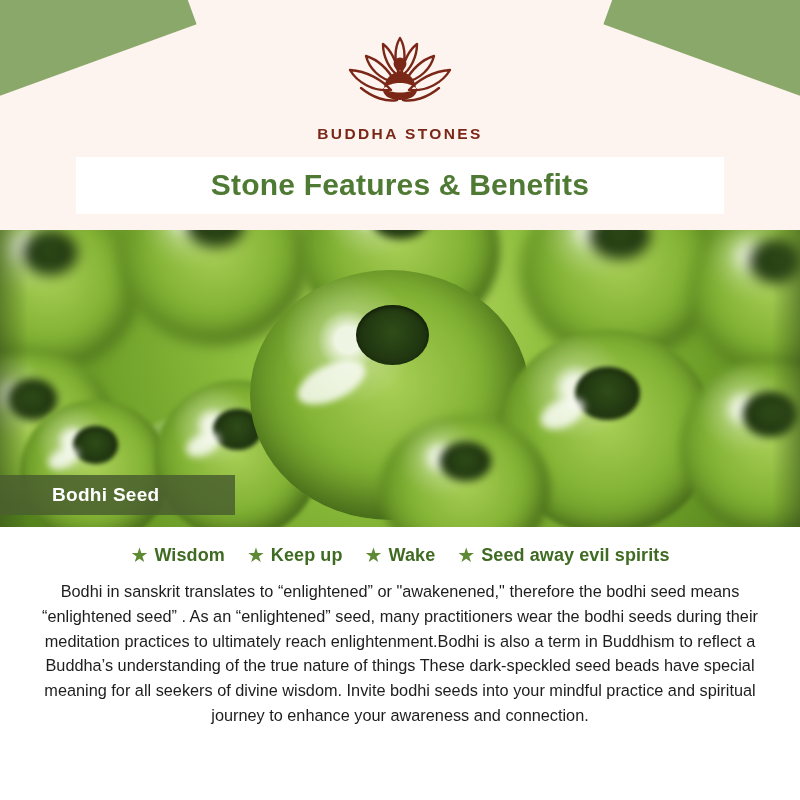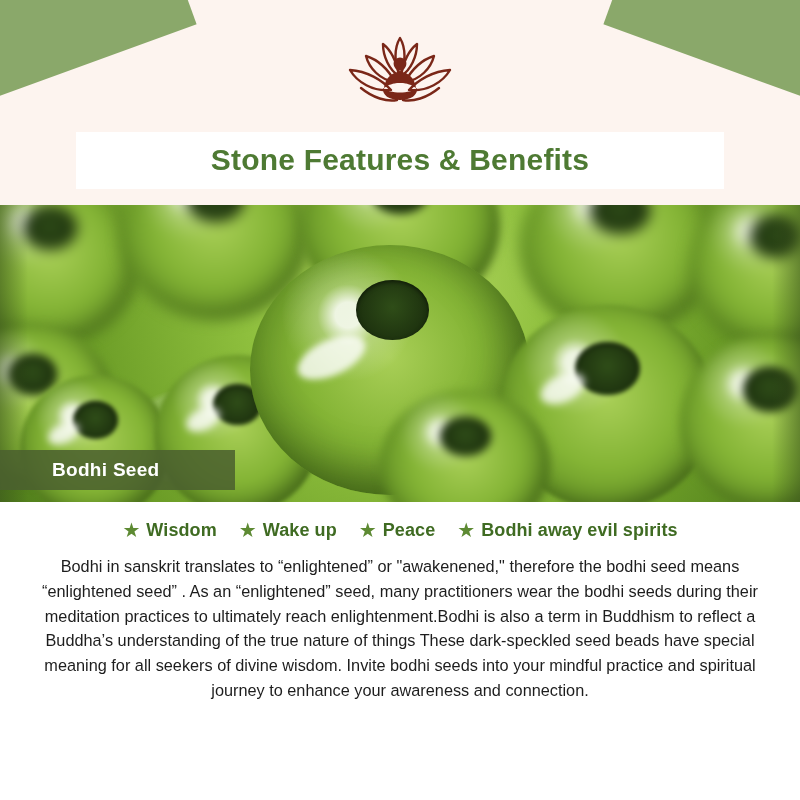--- a/index.html
+++ b/index.html
@@ -221,20 +221,21 @@
           <path d="M114 66 C102 76, 88 80, 78 78"></path>
         </g>
         <g fill="#7a2718">
 
           <circle cx="75" cy="42" r="6.4"></circle>
           <path d="M75 50 C66 50, 60 57, 59 66 C63 63, 68 61, 75 61 C82 61, 87 63, 91 66 C90 57, 84 50, 75 50 Z"></path>
           <path d="M58 66 C64 72, 86 72, 92 66 C93 73, 86 78, 75 78 C64 78, 57 73, 58 66 Z"></path>
         </g>
       </svg>
     </span>
+    <div class="brand-name">BUDDHA STONES</div>
   </div>
 
   <div class="title-band">
     <h1>Stone Features &amp; Benefits</h1>
   </div>
 
   <div class="hero">
     <div class="hero-bg"></div>
 
     <div class="bead blur-l" style="left:-40px; top:-30px; width:180px; height:170px;">
@@ -291,29 +292,29 @@
 
   <div class="content">
 
     <div class="benefits">
       <div class="benefit">
         <span class="star">★</span>
         <span class="label">Wisdom</span>
       </div>
       <div class="benefit">
         <span class="star">★</span>
-        <span class="label">Wake up</span>
+        <span class="label">Keep up</span>
       </div>
       <div class="benefit">
         <span class="star">★</span>
-        <span class="label">Peace</span>
+        <span class="label">Wake</span>
       </div>
       <div class="benefit">
         <span class="star">★</span>
-        <span class="label">Bodhi away evil spirits</span>
+        <span class="label">Seed away evil spirits</span>
       </div>
     </div>
 
     <p class="body-text">Bodhi in sanskrit translates to “enlightened” or "awakenened," therefore the bodhi seed means “enlightened seed” . As an “enlightened” seed, many practitioners wear the bodhi seeds during their meditation practices to ultimately reach enlightenment.Bodhi is also a term in Buddhism to reflect a Buddha’s understanding of the true nature of things These dark-speckled seed beads have special meaning for all seekers of divine wisdom. Invite bodhi seeds into your mindful practice and spiritual journey to enhance your awareness and connection.</p>
   </div>
 
   <div class="bottom-spacer"></div>
 
 </div>
 

